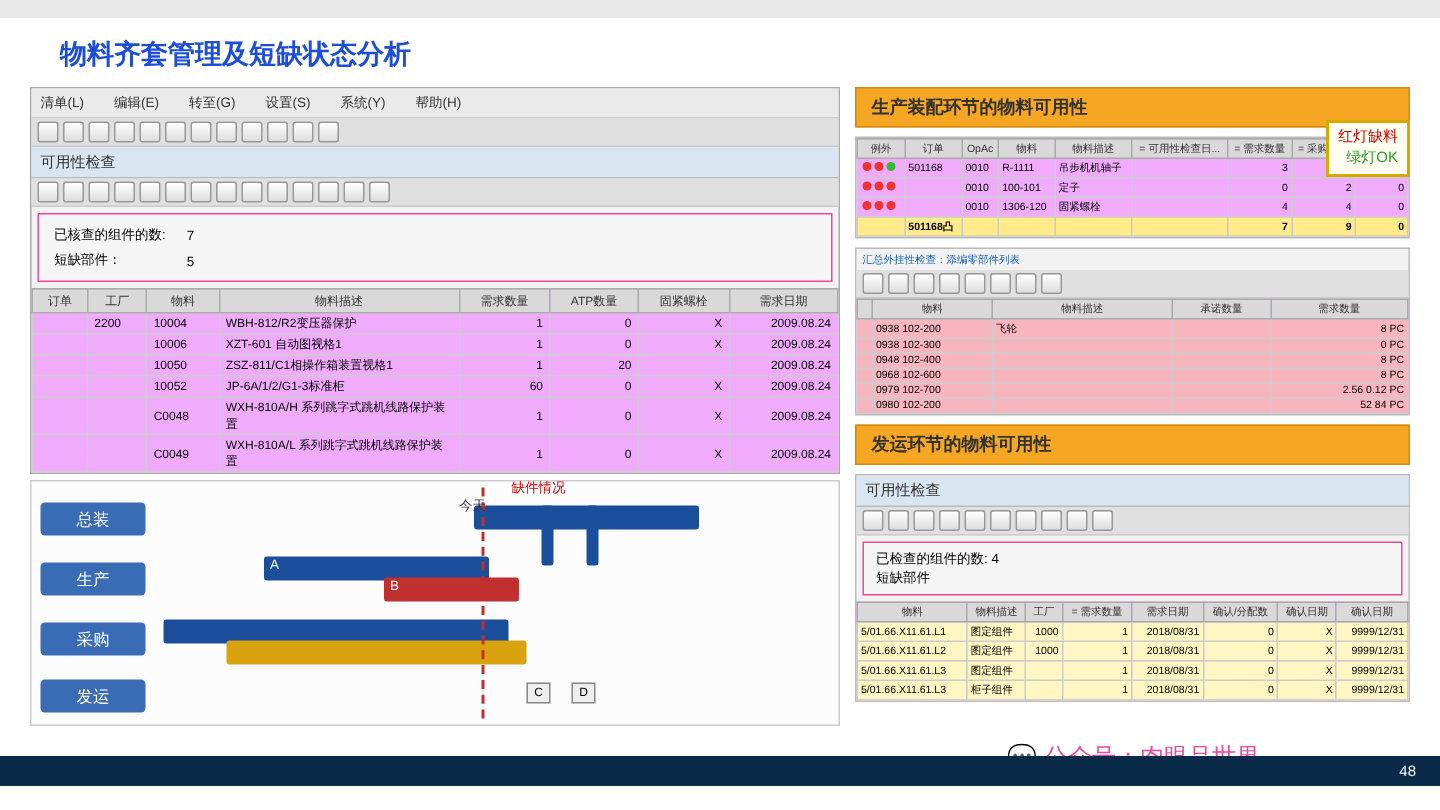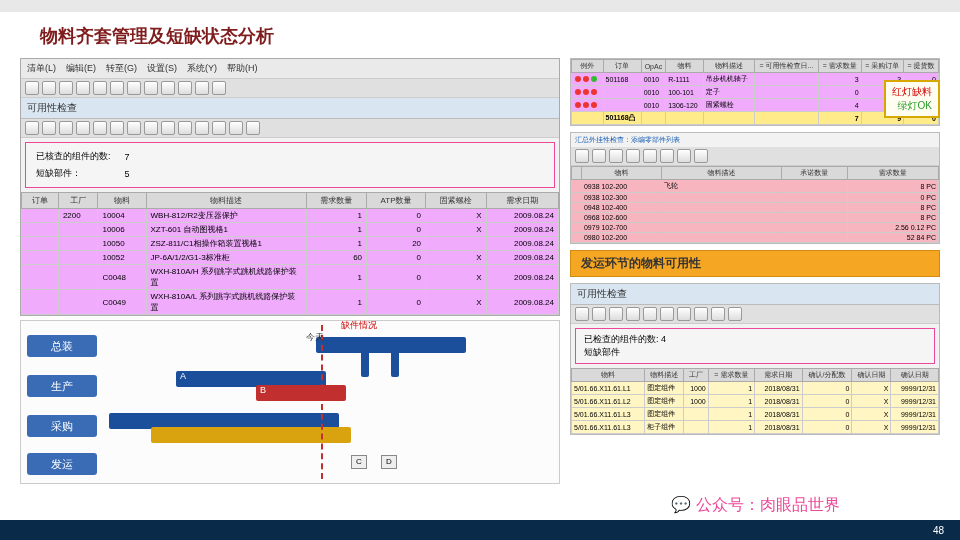--- a/index.html
+++ b/index.html
@@ -1,23 +1,23 @@
 <!DOCTYPE html>
 <html><head>
 <meta charset="utf-8">
 <style>
 *{box-sizing:border-box;margin:0;padding:0;font-family:"Microsoft YaHei",Arial,sans-serif}
 body{width:960px;height:540px;background:#fff;position:relative;overflow:hidden}
 .topbar{height:12px;background:#e8e8e8}
-.title{color:#7f1d1d;font-size:18px;font-weight:bold;margin:12px 0 10px 40px}
+.title{color:#1d4ed8;font-size:18px;font-weight:bold;margin:12px 0 10px 40px}
 .main{display:flex;gap:10px;padding:0 20px}
 .left{width:540px}
 .right{width:370px;display:flex;flex-direction:column;gap:6px}
 .sap-window{border:1px solid #aaa;background:#f2f2f2;font-size:9px}
-.menubar{display:flex;gap:10px;padding:3px 6px;background:#eaeaea;border-bottom:1px solid #ccc}
+.menubar{display:flex;gap:20px;padding:3px 6px;background:#eaeaea;border-bottom:1px solid #ccc}
 .menubar span{color:#333}
 .toolbar{display:flex;gap:3px;padding:2px 4px;background:#e0e0e0;border-bottom:1px solid #ccc;flex-wrap:wrap}
 .tbtn{width:14px;height:14px;background:linear-gradient(#fff,#ddd);border:1px solid #999;border-radius:2px}
 .pane-title{background:#d9e5f0;padding:3px 6px;font-size:10px;color:#333;border-bottom:1px solid #bbb}
 .infobox{background:#f5f5f5;border:1px solid #ec4899;margin:4px;padding:4px 8px;font-size:9px}
 .infobox table td{padding:1px 12px 1px 0}
 .grid{width:100%;border-collapse:collapse;font-size:8px;background:#f0abfc}
 .grid th{background:#d9d9d9;border:1px solid #aaa;padding:2px 4px;font-weight:normal;color:#333;text-align:center}
 .grid td{border:1px solid #ccc;padding:1px 4px;text-align:right}
 .grid td.l{text-align:left}
@@ -31,21 +31,21 @@
 .chip{position:absolute;width:16px;height:14px;background:#eee;border:1px solid #888;font-size:8px;text-align:center;line-height:12px}
 .ann{position:absolute;font-size:9px;color:#c00}
 .section-h{background:#f5a623;color:#333;font-size:12px;font-weight:bold;padding:4px 10px;border:1px solid #d08b10}
 .legend-box{position:absolute;right:20px;top:80px;border:2px solid #d6a800;background:#fffef0;padding:3px 6px;font-size:10px;text-align:right;line-height:14px}
 .legend-box .r{color:#d40000}.legend-box .g{color:#2a9d2a}
 .mini{border:1px solid #bbb;background:#f2f2f2;font-size:7px}
 .mini .grid th,.mini .grid td{font-size:7px;padding:1px 2px}
 .dot{display:inline-block;width:6px;height:6px;border-radius:50%;margin:0 1px}
 .dr{background:#e33}.dg{background:#3b3}
 .pinkrow td{background:#f7b5c0!important}
-.footer{position:absolute;bottom:0;left:0;right:0;height:20px;background:#0a2a4a;color:#fff;font-size:10px;display:flex;align-items:center;justify-content:flex-end;padding-right:16px}
+.footer{position:absolute;bottom:16px;left:0;right:0;height:20px;background:#0a2a4a;color:#fff;font-size:10px;display:flex;align-items:center;justify-content:flex-end;padding-right:16px}
 .wm{position:absolute;right:120px;bottom:24px;color:#ec4899;font-size:16px}
 </style>
 </head>
 <body>
 
 <div class="topbar"></div>
 <div class="title">物料齐套管理及短缺状态分析</div>
 
 <div class="main">
 <div class="left">
@@ -195,20 +195,21 @@
     <div class="ann" style="top:-2px;left:320px">缺件情况</div>
     <div class="ann" style="top:10px;left:285px;color:#333">今天</div>
     <div class="chip" style="top:134px;left:330px">C</div>
     <div class="chip" style="top:134px;left:360px">D</div>
     <div class="bar bb" style="top:16px;left:340px;width:8px;height:40px"></div>
     <div class="bar bb" style="top:16px;left:370px;width:8px;height:40px"></div>
   </div>
 </div>
 
 <div class="right">
+  <div class="section-h">生产装配环节的物料可用性</div>
   <div class="mini">
     <table class="grid">
       <tbody>
             <tr>
               <th>例外</th>
               <th>订单</th>
               <th>OpAc</th>
               <th>物料</th>
               <th>物料描述</th>
               <th>= 可用性检查日...</th>

